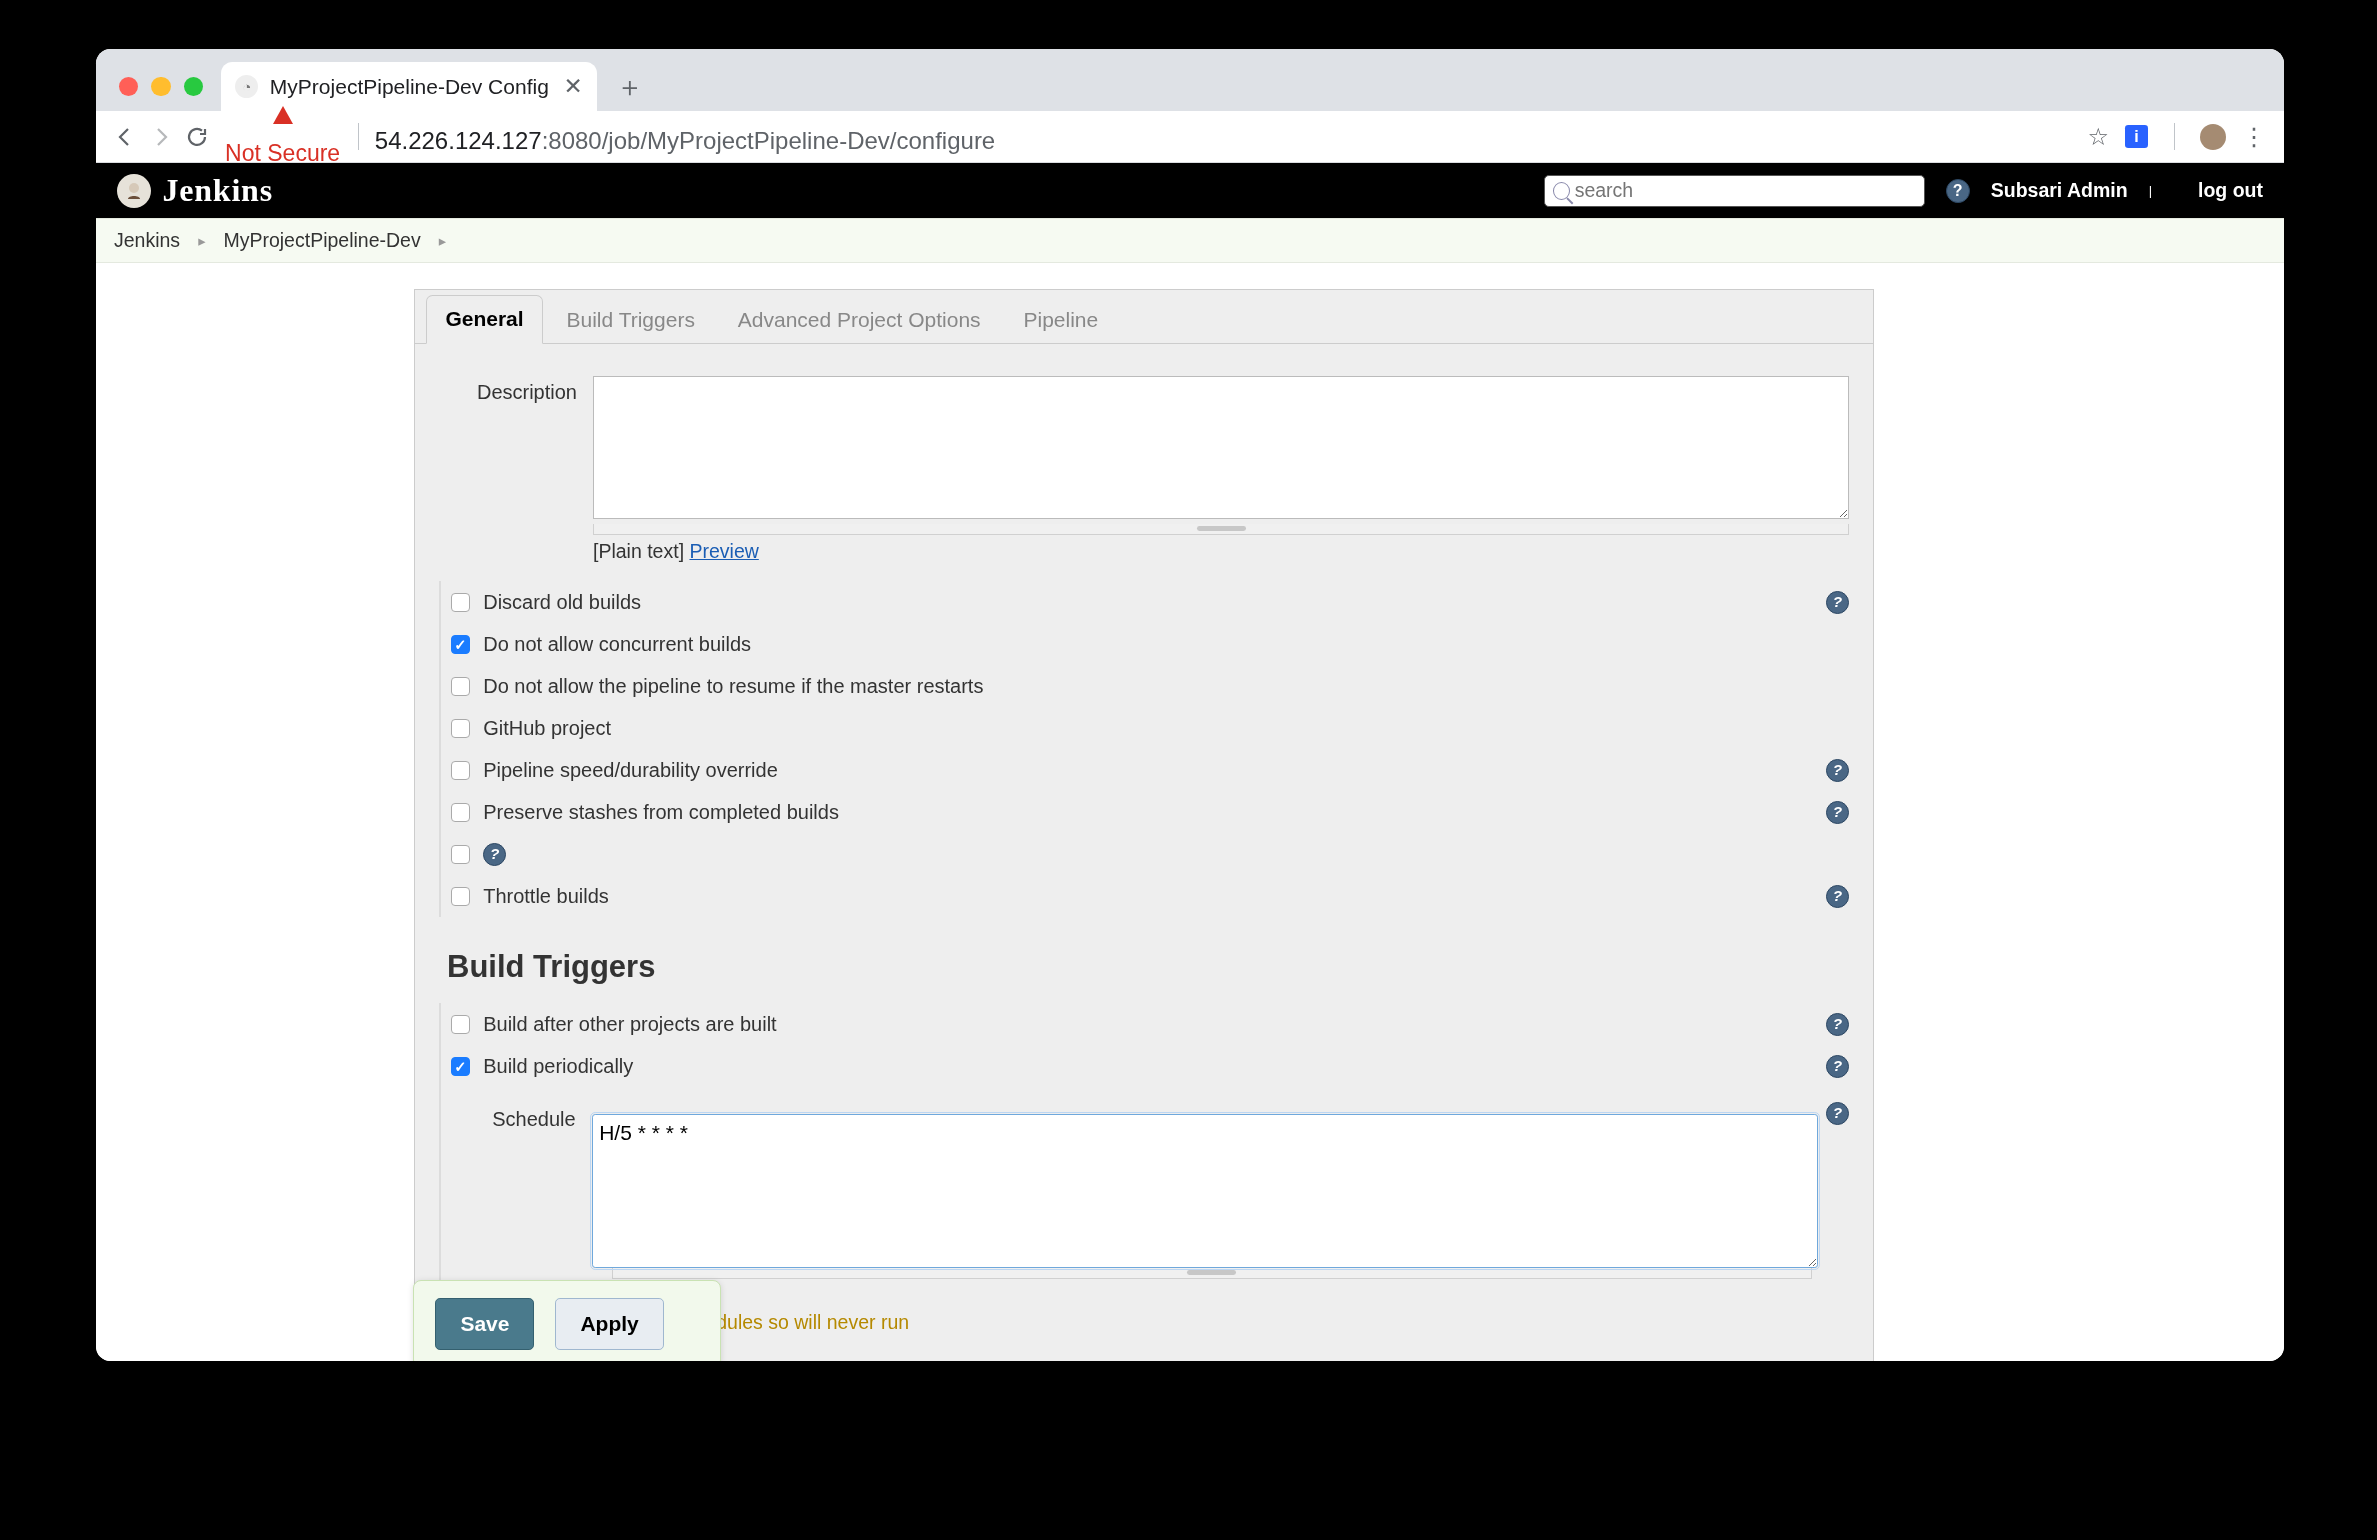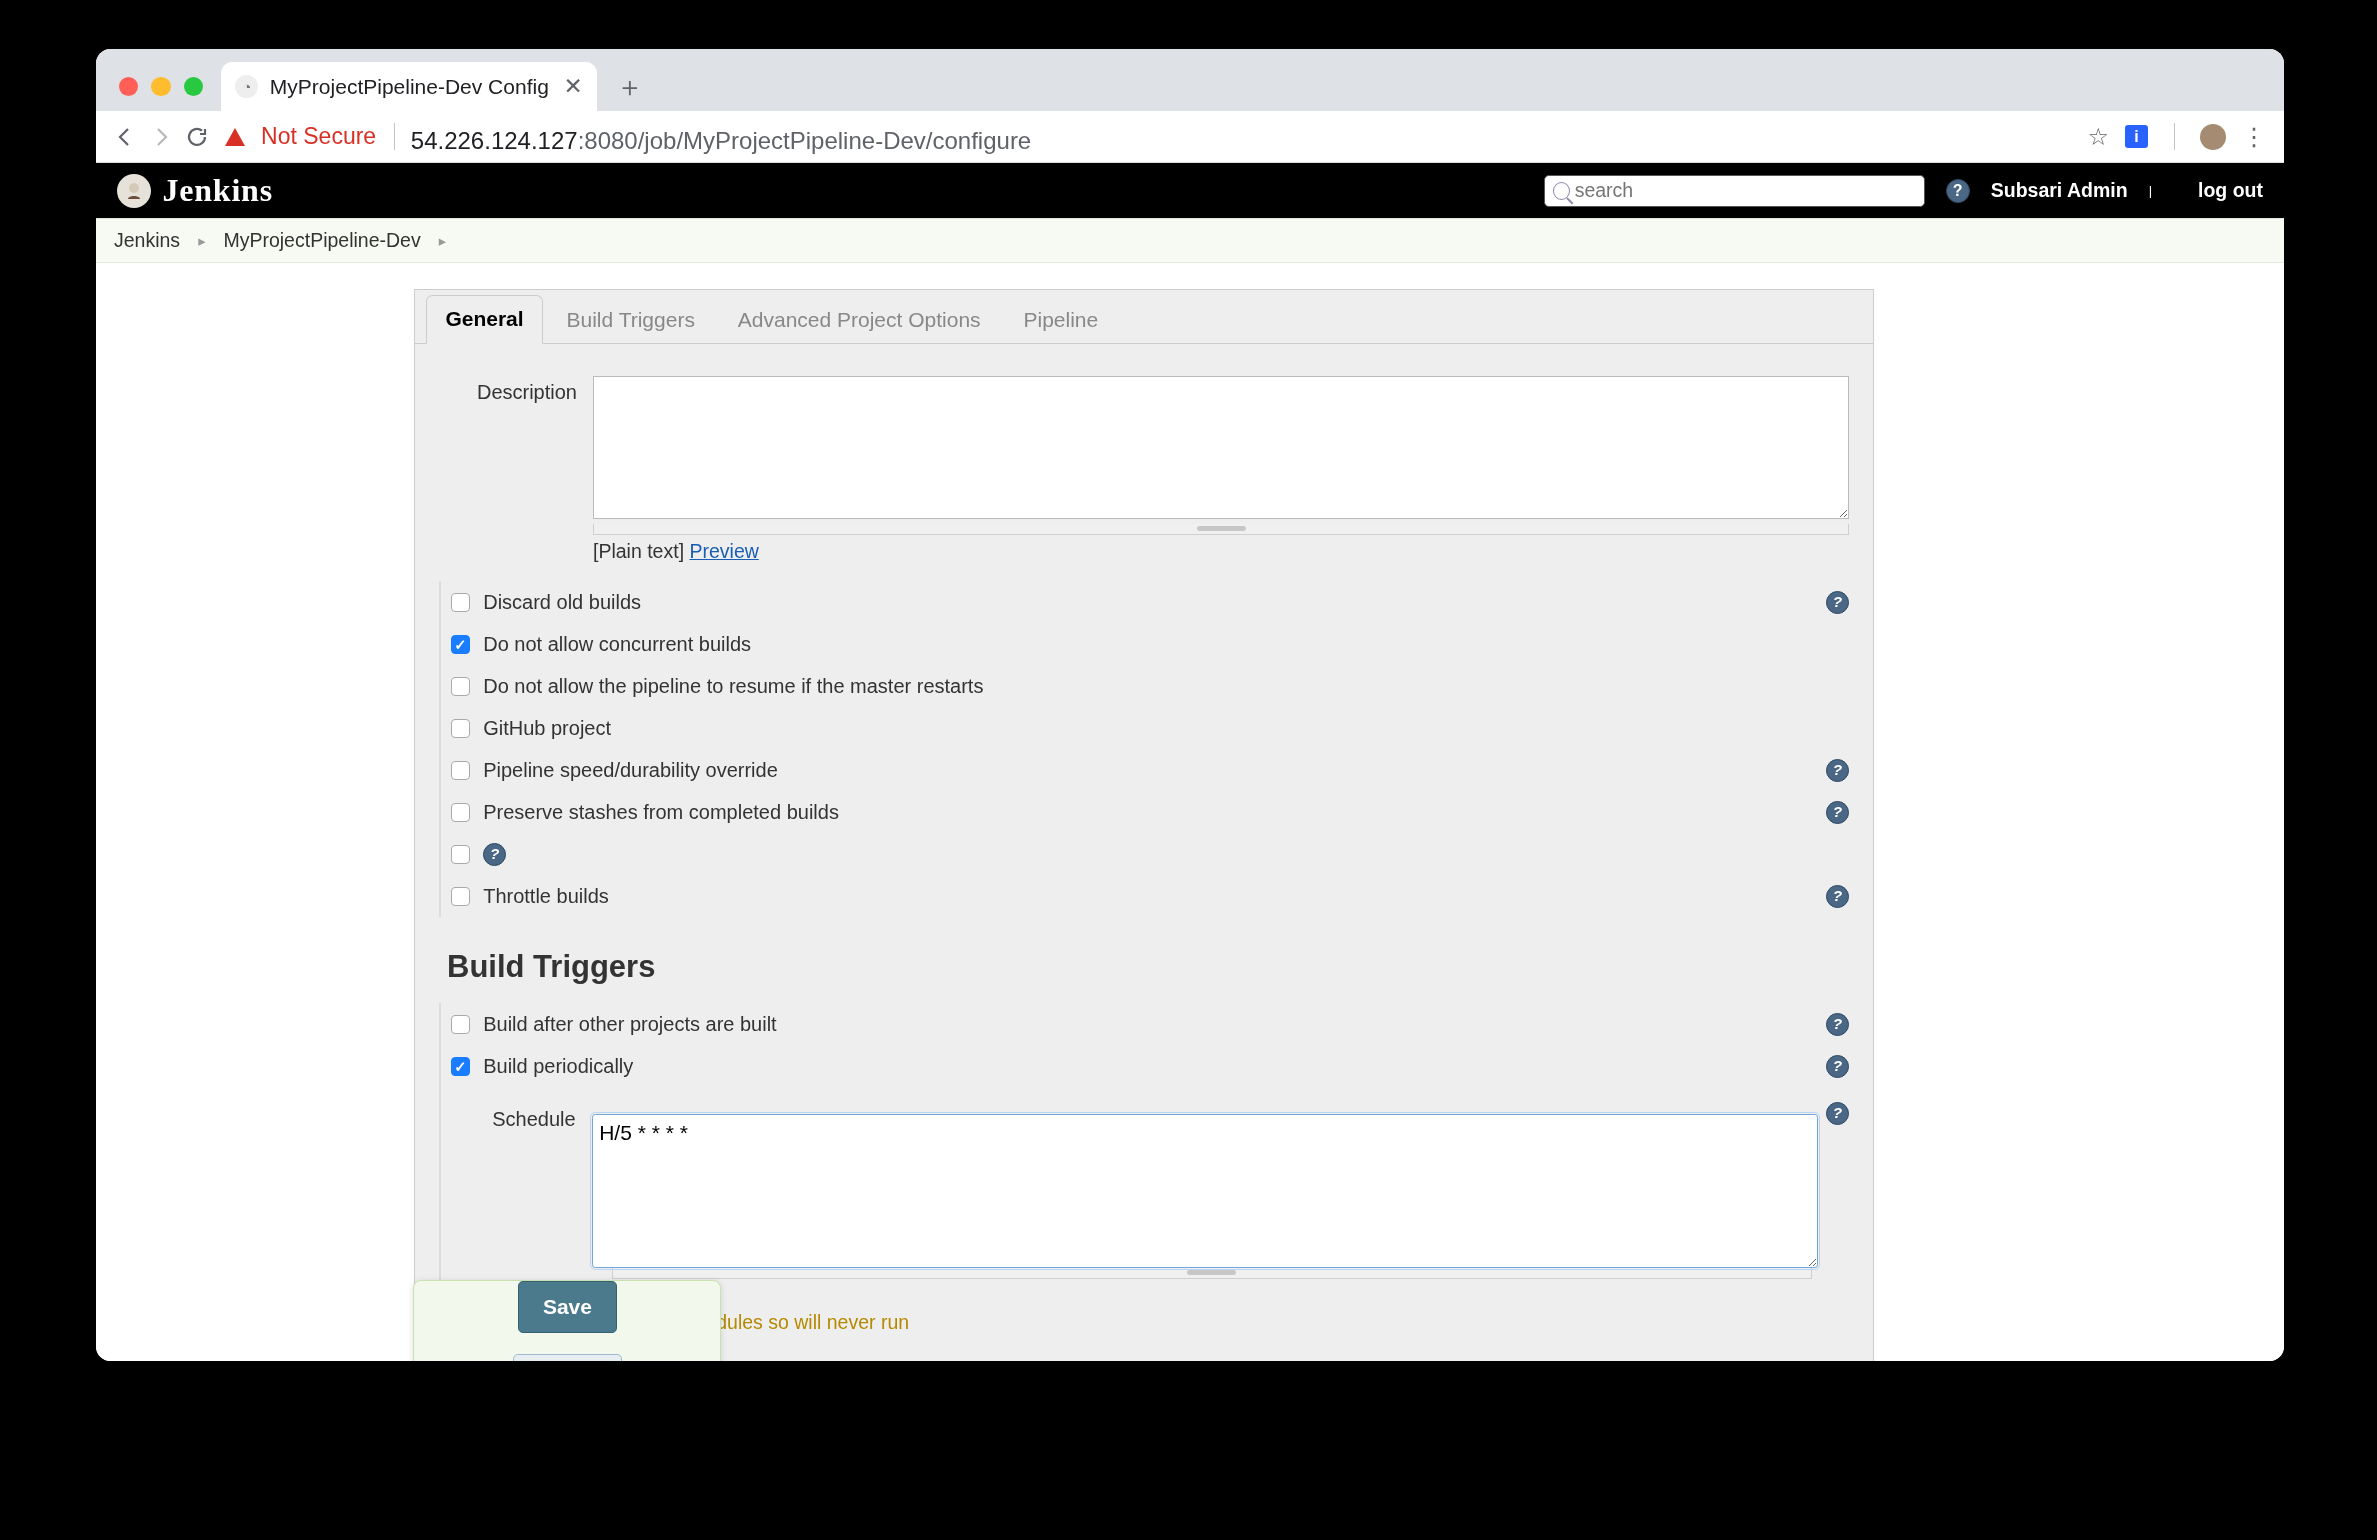--- a/index.html
+++ b/index.html
@@ -23,21 +23,21 @@
   .tab .favicon { width: 23px; height: 23px; border-radius: 50%; background: #eee; margin-right: 11.4px;
     display:flex;align-items:center;justify-content:center;font-size:14.6px;color:#777; }
   .tab .close { margin-left: 14.6px; color: #5f6368; font-size: 23px; }
   .newtab { width: 39px; height: 39px; margin: 0 0 4.9px 13px; display:flex;align-items:center;justify-content:center; color:#5f6368; font-size:27.6px; }
   .toolbar {
     background:#fff; height: 52px; display:flex; align-items:center; padding: 0 11.4px;
     border-bottom: 0.8px solid #dadce0;
   }
   .navbtn { width:36px; height:36px; display:flex;align-items:center;justify-content:center; color:#5f6368; font-size:24px; }
   .navbtn svg { width: 24px; height: 24px; }
-  .not-secure { display:flex; align-items:center; gap:16px; color:#d93025; font-size:23px; margin-left:9.7px; margin-right:8px; }
+  .not-secure { display:flex; align-items:center; gap:16px; color:#d93025; font-size:23px; margin-left:9.7px; margin-right:8px;flex-direction:column; }
   .warn-icon { width:0; height:0; border-left:10.5px solid transparent; border-right:10.5px solid transparent; border-bottom:18px solid #d93025; position:relative; }
   .sep { width:0.8px; height:27.6px; background:#c0c4c9; margin:0 9.7px; }
   .omnibox { flex:1; display:flex; align-items:flex-end; height:36px; font-size:24px; color:#5f6368; padding-left:6.5px; }
   .url-host { color:#202124; }
   .right-icons { display:flex; align-items:center; gap:16px; padding-right:6.5px; }
   .star { font-size:24px; color:#5f6368; }
   .ext-icon { width:23px; height:23px; background:#2962ff; display:flex;align-items:center;justify-content:center;color:#fff;font-weight:bold;border-radius:3.2px;font-size:16px; }
   .avatar { width:26px; height:26px; border-radius:50%; background:#a58b72; }
   .kebab { font-size:24px; color:#5f6368; }
 
@@ -104,23 +104,22 @@
   }
   .schedule-help { margin-left:8px; }
 
   .warn-line { margin:32px 0 0 170px; color:#b58900; display:flex; align-items:center; gap:8px; font-size:19.5px; }
   .warn-tri { width:0;height:0;border-left:8px solid transparent;border-right:8px solid transparent;border-bottom:14.6px solid #f5c518; }
 
   
   .save-bar {
     position:absolute; left:-1.6px; bottom:-1.6px; width:308px; height:88px;
     background:#f2f9ec; border:1.6px solid #c9e2b3; border-radius:8px;
-    display:flex; align-items:center; padding:0 21px; gap:21px;
+    display:flex; align-items:center; padding:8px 21px; gap:21px;
     box-shadow: 0 1.6px 6.5px rgba(0,0,0,.12);
-    flex-direction: column;
   }
   .btn-save {
     background:#4a7a8c; color:#fff; font-weight:bold; font-size:21px; border:0.8px solid #34606f;
     padding:13px 24px; border-radius:4.9px;
   }
   .btn-apply {
     background:#e8edf2; color:#000000; font-weight:bold; font-size:21px; border:0.8px solid #9fb7cf;
     padding:13px 24px; border-radius:4.9px;
   }
 </style>

